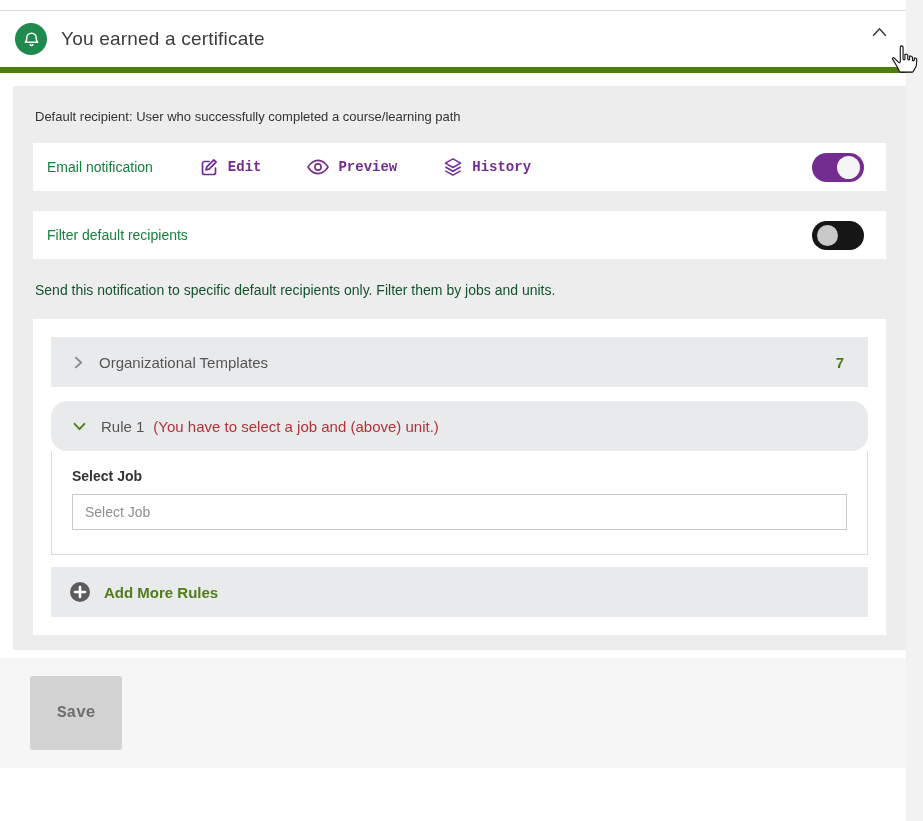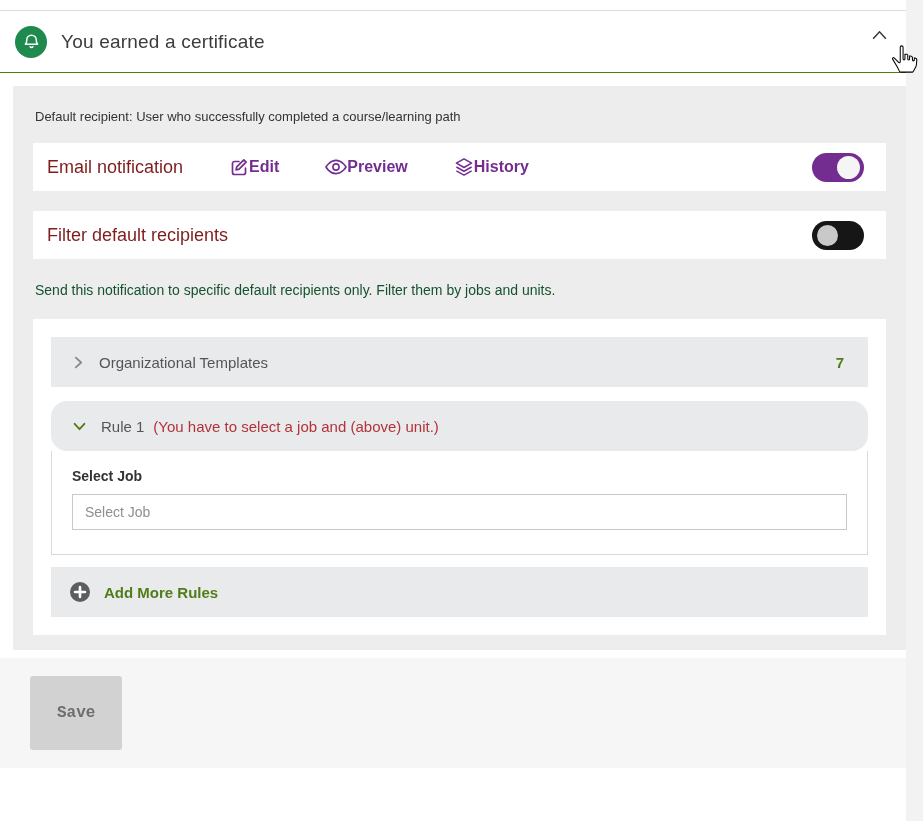--- a/index.html
+++ b/index.html
@@ -8,21 +8,21 @@
     width:923px; height:821px; position:relative; overflow:hidden;
     background:#ffffff;
     font-family:"Liberation Sans", sans-serif;
     color:#333;
   }
   .right-gutter { position:absolute; top:0; right:0; width:17px; height:821px; background:#f2f2f2; }
 
   
   .header-bar {
     margin-top:10px; margin-right:17px;
-    border-top:1px solid #dcdcdc; border-bottom:1px solid #4d7c0f;
+    border-top:1px solid #dcdcdc; border-bottom:6px solid #4d7c0f;
     height:63px; background:#fff;
     display:flex; align-items:center; padding:0 14px 0 15px;
   }
   .bell-badge {
     width:32px; height:32px; border-radius:50%; background:#1e8a4e;
     display:flex; align-items:center; justify-content:center; flex:0 0 auto;
   }
   .page-title { font-size:19px; color:#3c3c3c; margin-left:14px; letter-spacing:.2px; }
   .collapse-btn { margin-left:auto; width:26px; height:26px; display:flex; align-items:flex-start; justify-content:center; cursor:pointer; }
 
@@ -35,25 +35,25 @@
     padding:14px 20px 15px;
   }
   .default-recipient { font-size:13px; color:#333; padding:9px 2px 19px; }
 
   .white-row {
     background:#fff; height:48px;
     display:flex; align-items:center;
     padding:0 22px 0 14px;
   }
   .white-row + .white-row-gap { height:20px; }
-  .row-label { font-size:18px; color:#7f1d1d; }
+  .row-label { font-size:14px; color:#15803d; }
   .actions { display:flex; align-items:center; margin-left:46px; gap:46px; }
   .action-link {
-    display:flex; align-items:center; 
-    color:#732d91; font-weight:bold; font-size:16px; text-decoration:none; cursor:pointer;
+    display:flex; align-items:center; gap:9px;
+    color:#732d91; font-weight:bold; font-size:14px; text-decoration:none; cursor:pointer;font-family:Liberation Mono, monospace;
   }
   .toggle { margin-left:auto; width:52px; height:29px; border-radius:15px; position:relative; cursor:pointer; flex:0 0 auto; }
   .toggle.on  { background:#732d91; }
   .toggle.on  .knob { position:absolute; top:3px; right:4px; width:23px; height:23px; border-radius:50%; background:#f5f5f5; }
   .toggle.off { background:#161616; }
   .toggle.off .knob { position:absolute; top:4px; left:5px; width:21px; height:21px; border-radius:50%; background:#c9c9c9; }
 
   .hint-text { font-size:14px; color:#14532d; padding:23px 2px 21px; }
 
   

